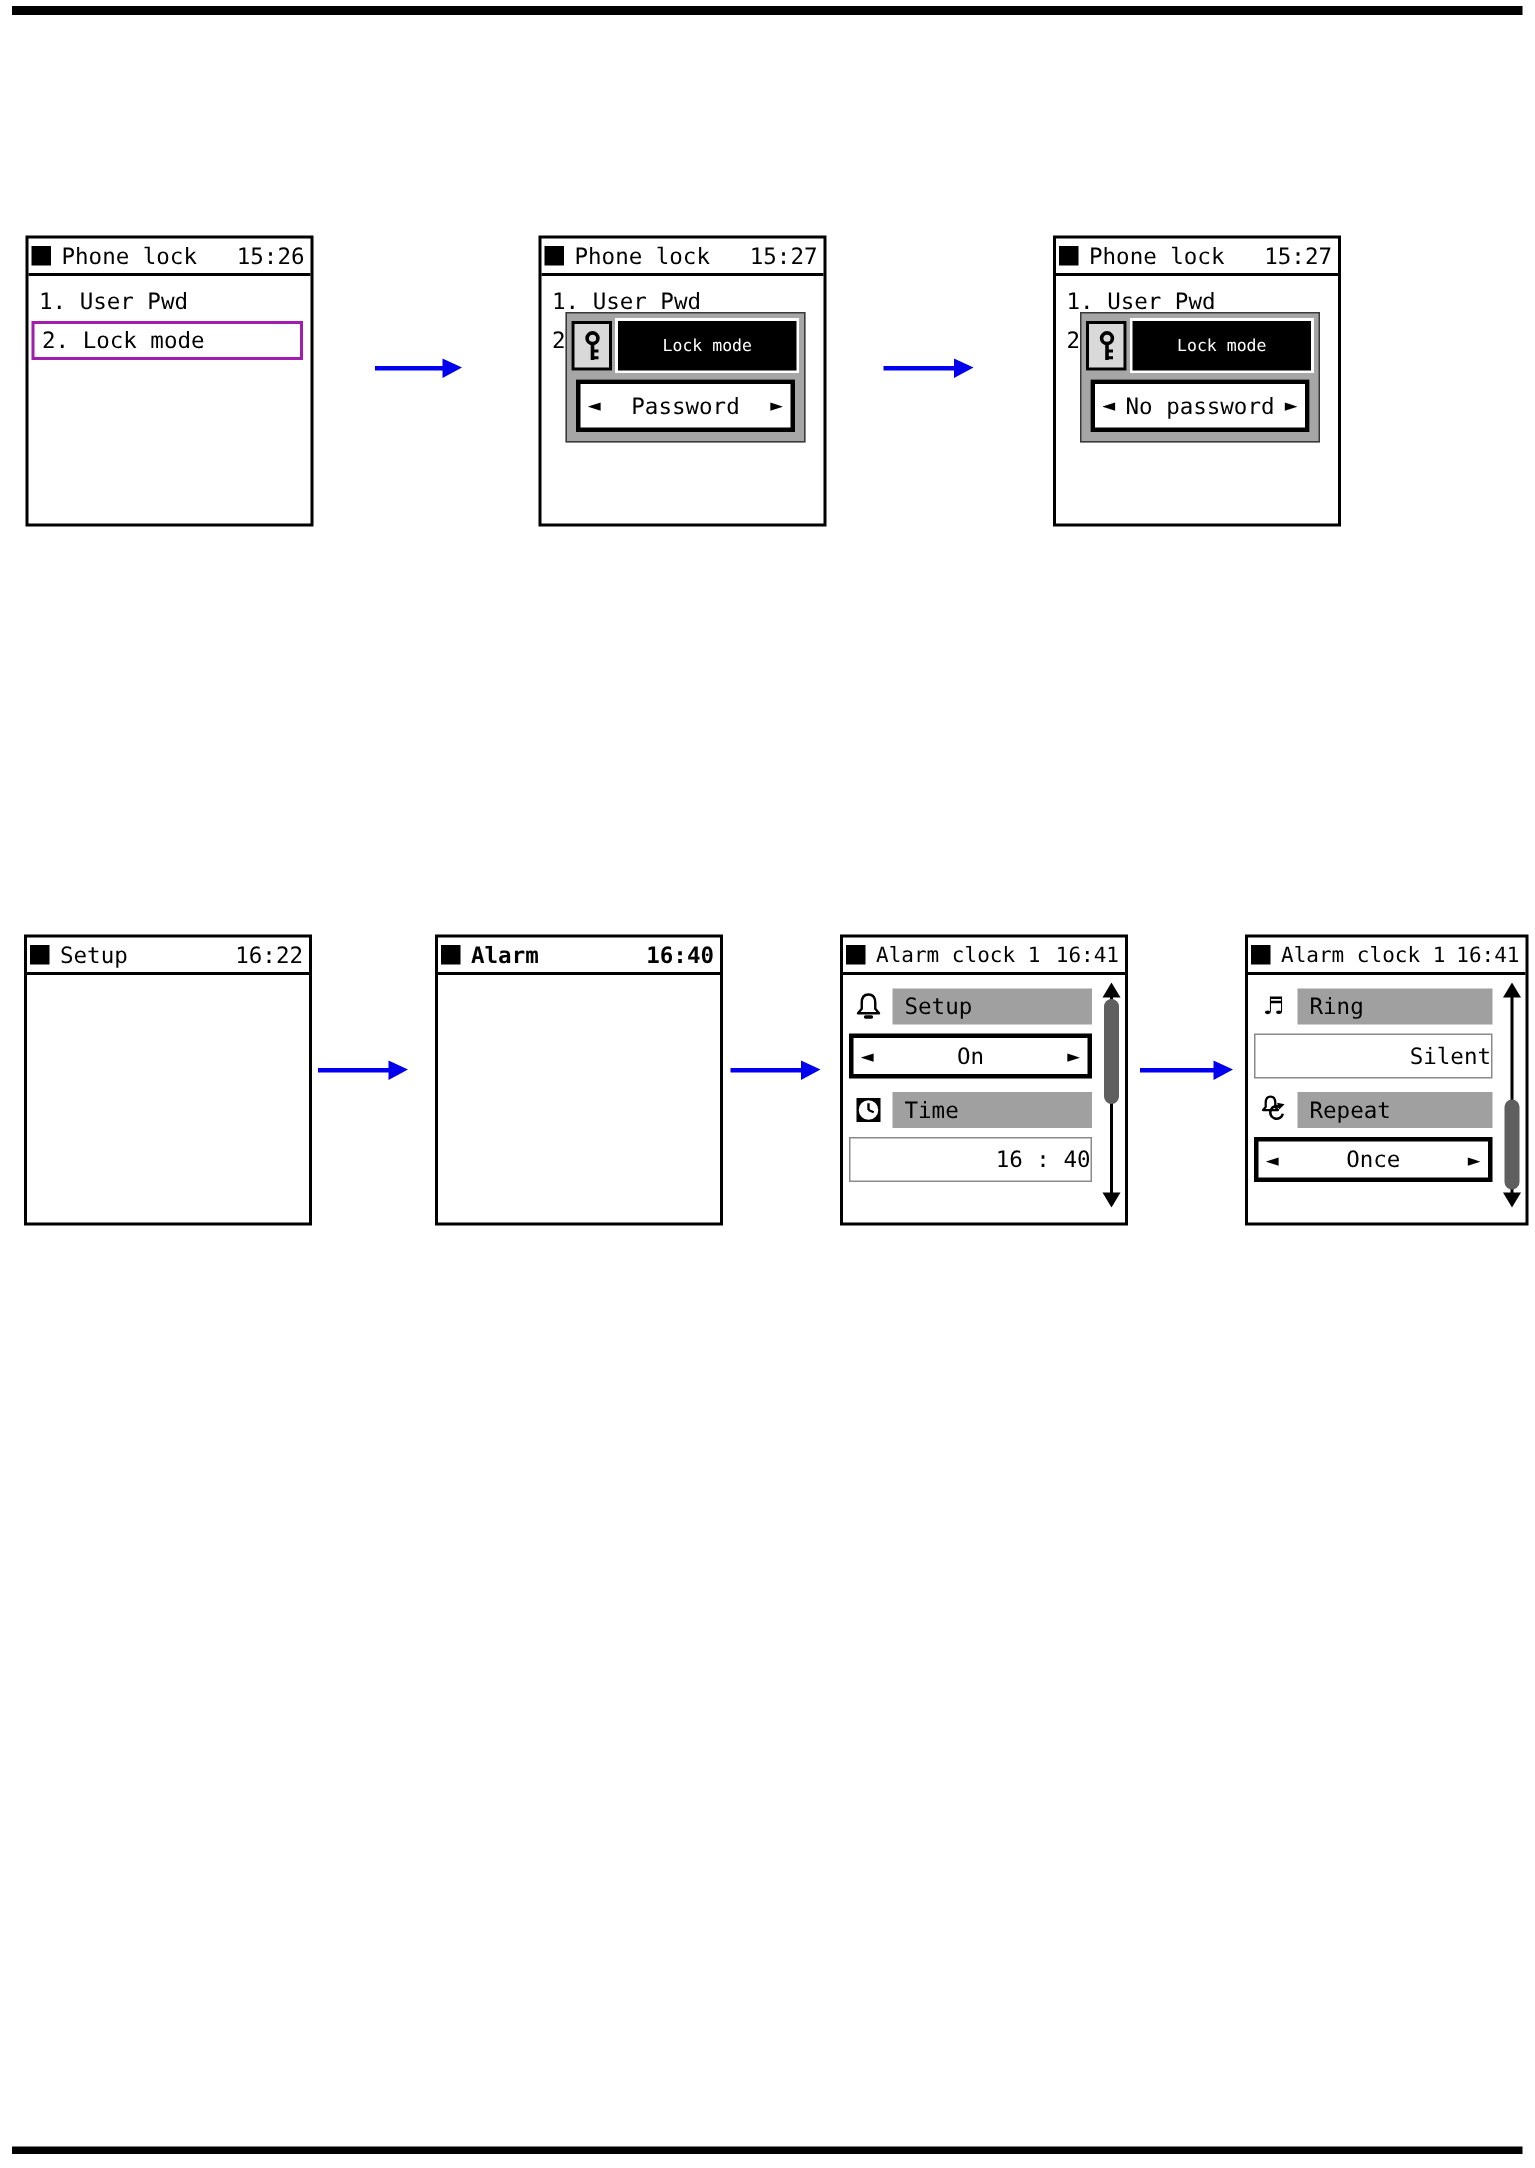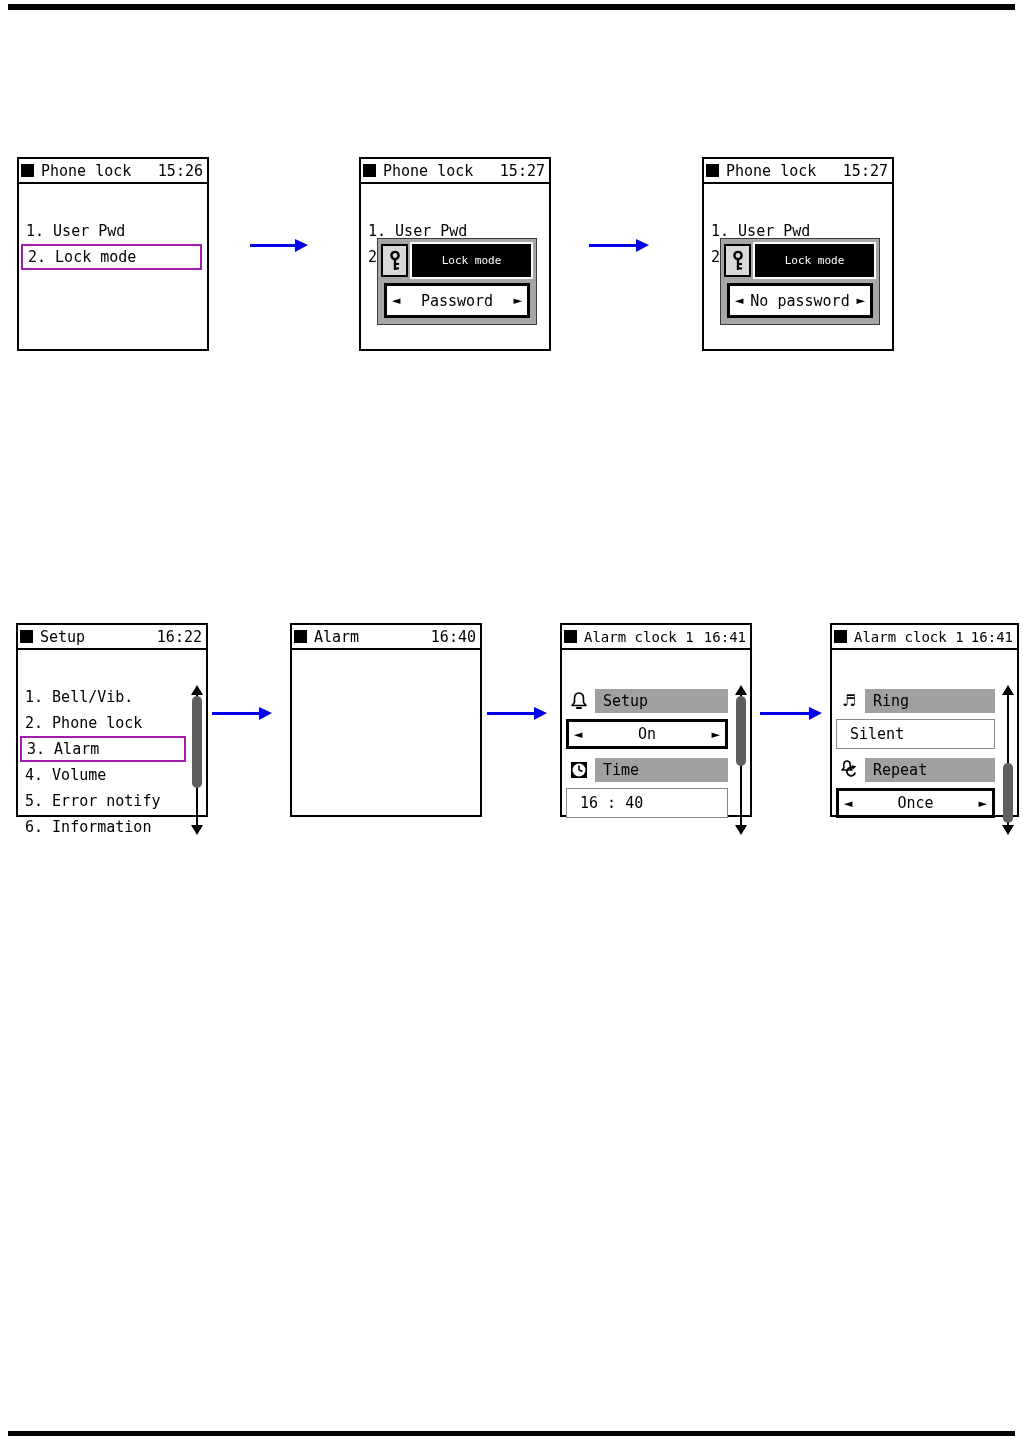--- a/index.html
+++ b/index.html
@@ -10,21 +10,21 @@
   .rule-top { top: 4px; height: 6px; }
   .rule-bottom { top: 1431px; height: 5px; }
 
   
   .screen { position: absolute; width: 192px; height: 194px; border: 2px solid #000; background: #fff; }
   .hdr { height: 25px; border-bottom: 2px solid #000; display: flex; align-items: center;
          padding: 0 4px 0 2px; font-size: 15px; white-space: nowrap; overflow: hidden; text-align: center; }
   .hdr-tight { font-size: 14px; }
   .sq { width: 13px; height: 13px; background: #000; flex: none; margin-right: 7px; }
   .time { margin-left: auto; }
-  .body { position: relative; height: 163px; padding-top: 4px; margin-top: 30px; }
+  .body { position: relative; height: 163px; padding-top: 4px; }
 
   
   .item { height: 26px; line-height: 26px; padding-left: 7px; font-size: 15px; white-space: nowrap; }
   .item.sel { border: 2px solid #a21caf; margin: 0 5px 0 2px; padding-left: 5px; line-height: 22px; }
   .item.sel.sel-scroll { margin-right: 20px; }
 
   
   .popup { position: absolute; left: 16px; top: 24px; width: 160px; height: 87px;
            background: #a6a6a6; border: 1px solid #3a3a3a; z-index: 2; }
   .trow { display: flex; align-items: center; height: 40px; padding: 3px 3px 0 3px; }
@@ -39,21 +39,21 @@
   .ag { font-family: "DejaVu Sans", sans-serif; font-size: 11px; line-height: 1; }
 
   
   .srow { display: flex; align-items: stretch; height: 24px; margin: 5px 22px 0 4px; }
   .srow + .vbox { margin-top: 6px; }
   .icell { width: 26px; flex: none; display: flex; align-items: center; justify-content: center; background: #fff; }
   .sbar { flex: 1; background: #a0a0a0; line-height: 24px; padding-left: 8px; margin-left: 3px;
           font-size: 15px; white-space: nowrap; }
   .vbox { margin: 6px 22px 0 4px; height: 30px; background: #fff; font-size: 15px; }
   .vbox.thick { border: 3px solid #000; display: flex; align-items: center; padding: 0 5px; }
-  .vbox.thin  { border: 1px solid #8a8a8a; text-align: left; line-height: 28px; padding-left: 13px; }
+  .vbox.thin  { border: 1px solid #8a8a8a; text-align: right; line-height: 28px; padding-left: 13px; }
   .gap { margin-top: 9px; }
   .note-glyph { font-family: "DejaVu Sans", sans-serif; font-size: 16px; font-weight: bold; line-height: 1; }
 
   
   .sbarV { position: absolute; right: 2px; top: 5px; width: 14px; height: 150px; }
 
   
   .flow-arrow { position: absolute; height: 13px; }
   .flow-arrow .shaft { position: absolute; left: 0; right: 10px; top: 5px; height: 3px; background: #0000ee; }
   .flow-arrow .head { position: absolute; right: 0; top: 0; width: 0; height: 0;
@@ -147,42 +147,28 @@
     </div>
   </div>
 </div>
 
 <div class="screen" style="left:16px; top:623px;">
   <div class="hdr">
     <span class="sq"></span>
     <span>Setup</span>
     <span class="time">16:22</span>
   </div>
-  <div class="body">
-    <div class="item">1. Bell/Vib.</div>
-    <div class="item">2. Phone lock</div>
-    <div class="item sel sel-scroll">3. Alarm</div>
-    <div class="item">4. Volume</div>
-    <div class="item">5. Error notify</div>
-    <div class="item">6. Information</div>
-    <svg class="sbarV" width="14" height="150" viewBox="0 0 14 150">
-      <line x1="7" y1="8" x2="7" y2="142" stroke="#000" stroke-width="2"></line>
-      <polygon points="7,0 1,10 13,10" fill="#000"></polygon>
-      <polygon points="7,150 1,140 13,140" fill="#000"></polygon>
-      <rect x="2" y="11" width="10" height="92" rx="5" fill="#5f5f5f"></rect>
-    </svg>
-  </div>
 </div>
 
 <div class="flow-arrow" style="left:212px; top:707px; width:60px;">
   <span class="shaft"></span>
   <span class="head"></span>
 </div>
 
-<div class="screen" style="left:290px; top:623px;">
+<div class="screen" style="left:290px; top:623px;font-weight:bold;">
   <div class="hdr">
     <span class="sq"></span>
     <span>Alarm</span>
     <span class="time">16:40</span>
   </div>
 </div>
 
 <div class="flow-arrow" style="left:487px; top:707px; width:60px;">
   <span class="shaft"></span>
   <span class="head"></span>

